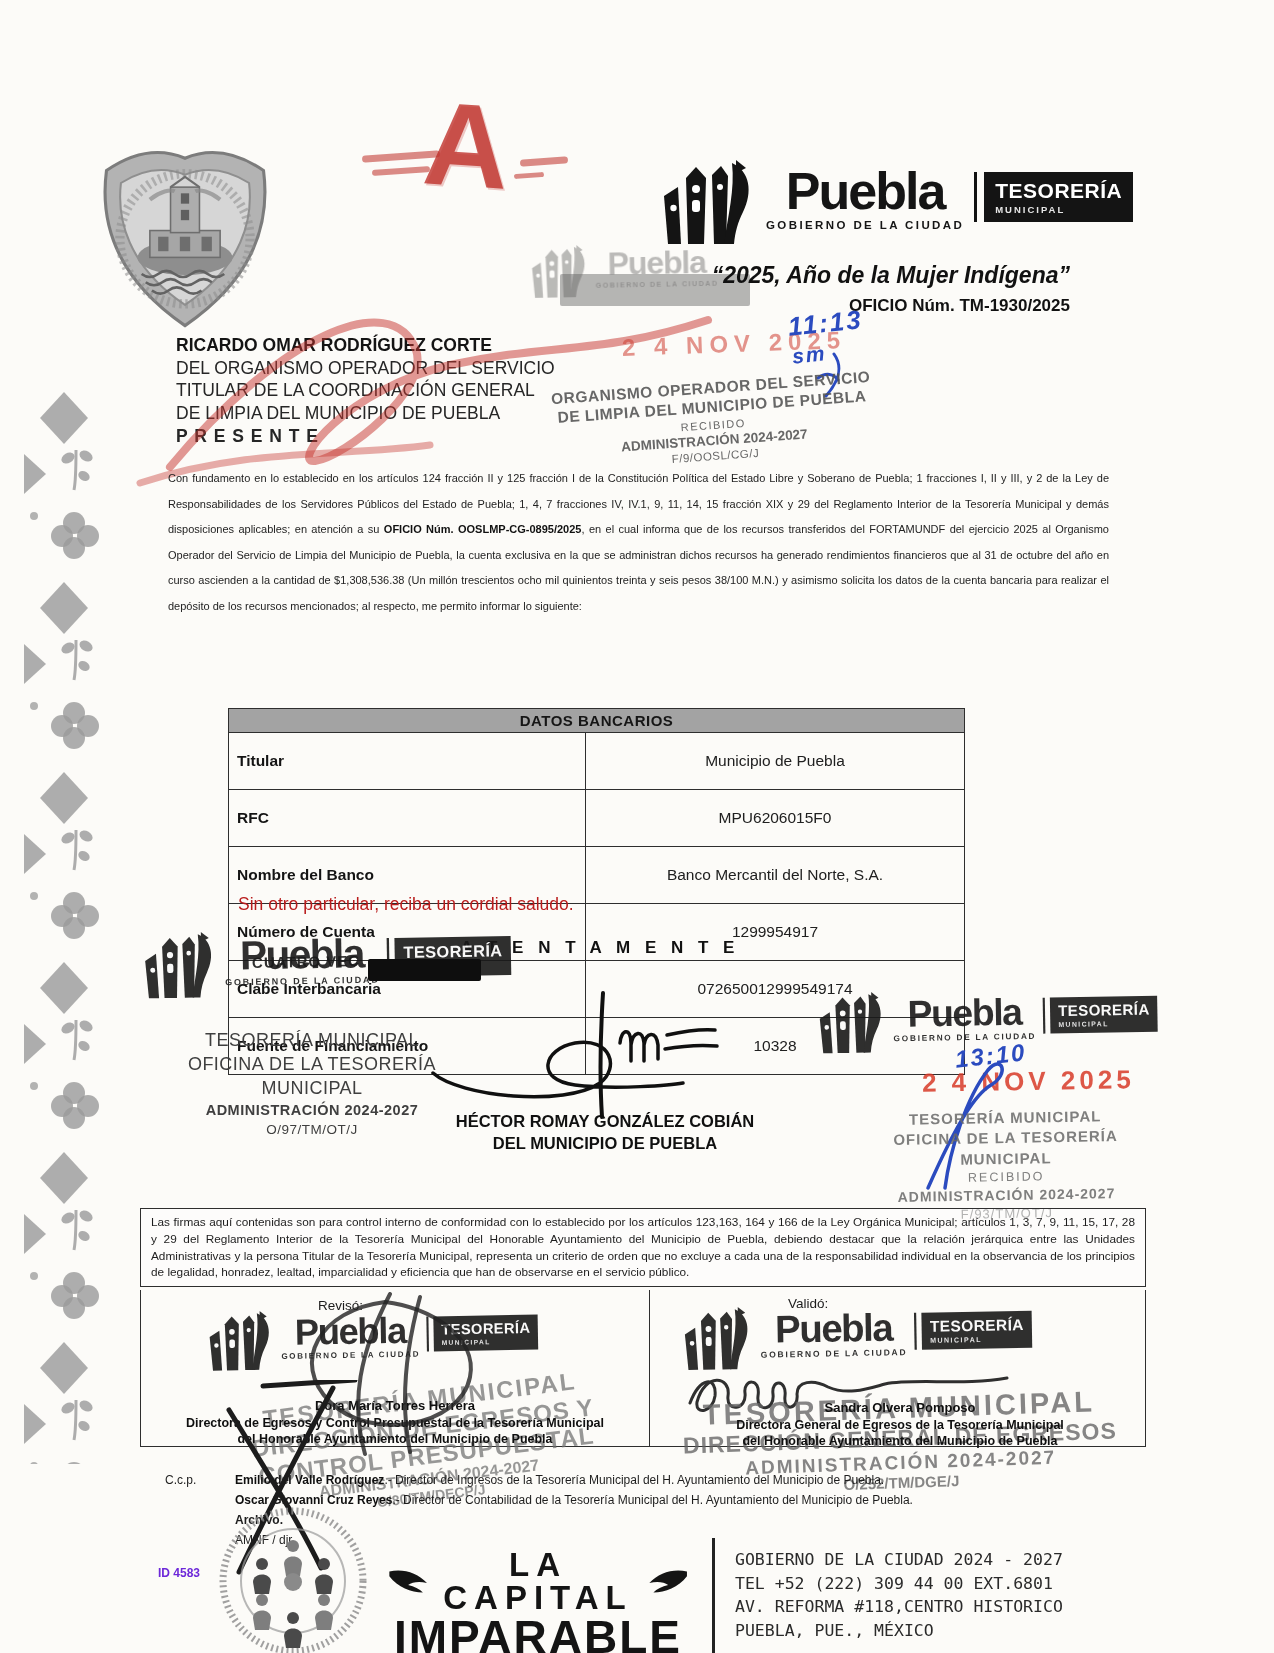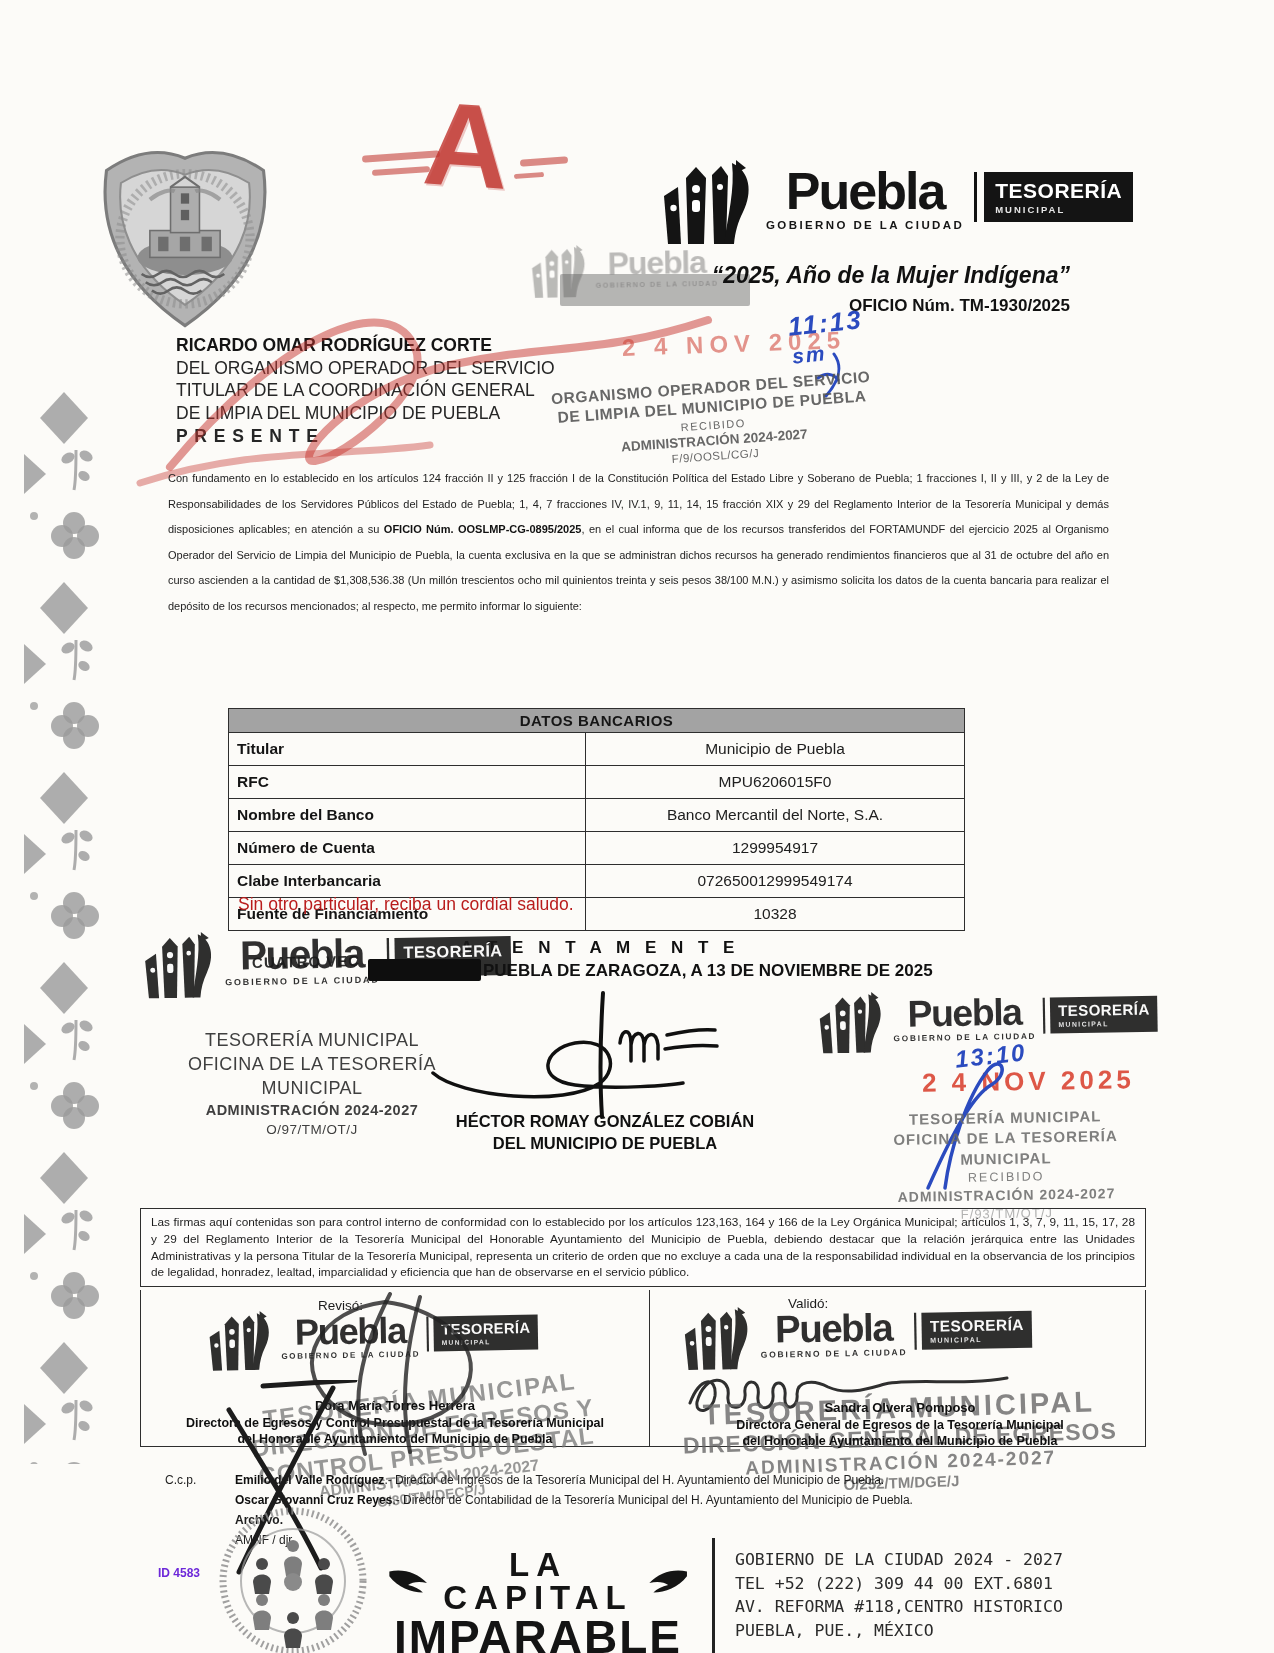--- a/index.html
+++ b/index.html
@@ -51,21 +51,21 @@
   .g2-f{font-size:13px}
 
   
   .body-par{font-size:11px;line-height:25.5px;text-align:justify;color:#232323}
   .body-par b{color:#111}
   .closing{font-size:17.5px;color:#b91c1c}
 
   
   table.bank{border-collapse:collapse;width:737px;font-size:15.5px}
   table.bank th{background:#a3a3a3;color:#161616;font-weight:600;border:1.6px solid #2e2e2e;padding:3px 0;font-size:15px;letter-spacing:.5px}
-  table.bank td{border:1.4px solid #2e2e2e;padding:7px 8px;height:25px}
+  table.bank td{border:1.4px solid #2e2e2e;padding:19px 8px;height:25px}
   td.bl{font-weight:700;width:357px;color:#141414}
   td.bv{text-align:center;color:#202020}
 
   
   .atent{font-weight:700;font-size:17px;letter-spacing:5px;text-align:center;color:#111}
   .pdate{font-weight:700;font-size:17px;color:#111;white-space:nowrap}
   .office{ text-align:center;color:#3f3f3f;line-height:24px;font-size:18px;letter-spacing:.5px}
   .office .o-s{font-size:14.5px;font-weight:600;line-height:20px}
   .office .o-f{font-size:13.5px;line-height:20px}
   .signame{text-align:center;font-weight:700;font-size:16.5px;line-height:22px;color:#101010}
@@ -270,21 +270,20 @@
     </div>
     <div class="pl-badge">
         <div class="pl-badge-in">
       <div class="pl-b1">TESORERÍA</div>
       <div class="pl-b2">MUNICIPAL</div>
     </div>
       </div>
   </div>
   <div class="abs stfrag" style="left:252px;top:953px">CUATRO VEC</div>
   <div class="abs redact" style="left:368px;top:959px;width:113px;height:22px"></div>
-  <div class="abs pdate" style="left:483px;top:961px">PUEBLA DE ZARAGOZA, A 13 DE NOVIEMBRE DE 2025</div>
 
   <div class="abs office" style="left:138px;top:1028px;width:348px">
     <div>TESORERÍA MUNICIPAL</div>
     <div>OFICINA DE LA TESORERÍA MUNICIPAL</div>
     <div class="o-s">ADMINISTRACIÓN 2024-2027</div>
     <div class="o-f">O/97/TM/OT/J</div>
   </div>
 
   <svg class="abs" style="left:415px;top:985px" width="320" height="140" viewBox="0 0 320 140">
     <path d="M188,8 C186,40 184,85 187,132" fill="none" stroke="#101010" stroke-width="4" stroke-linecap="round"></path>

